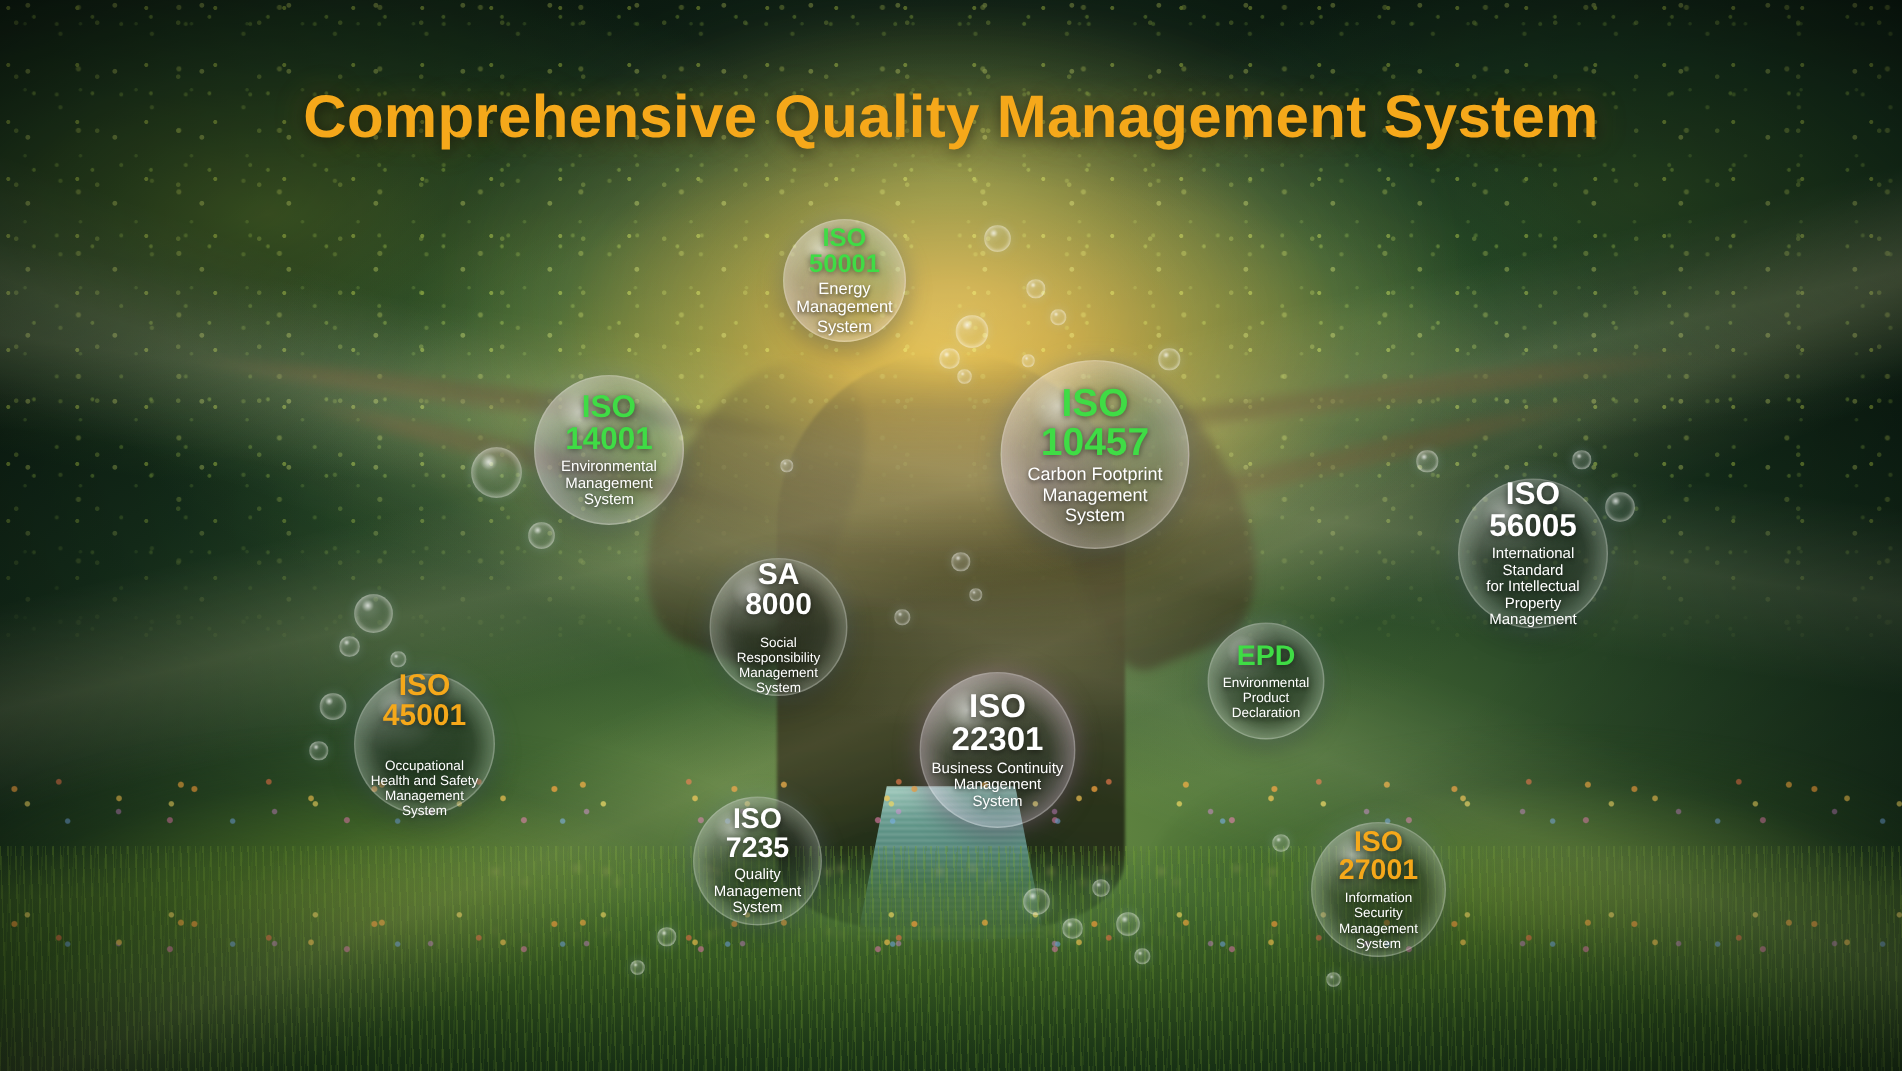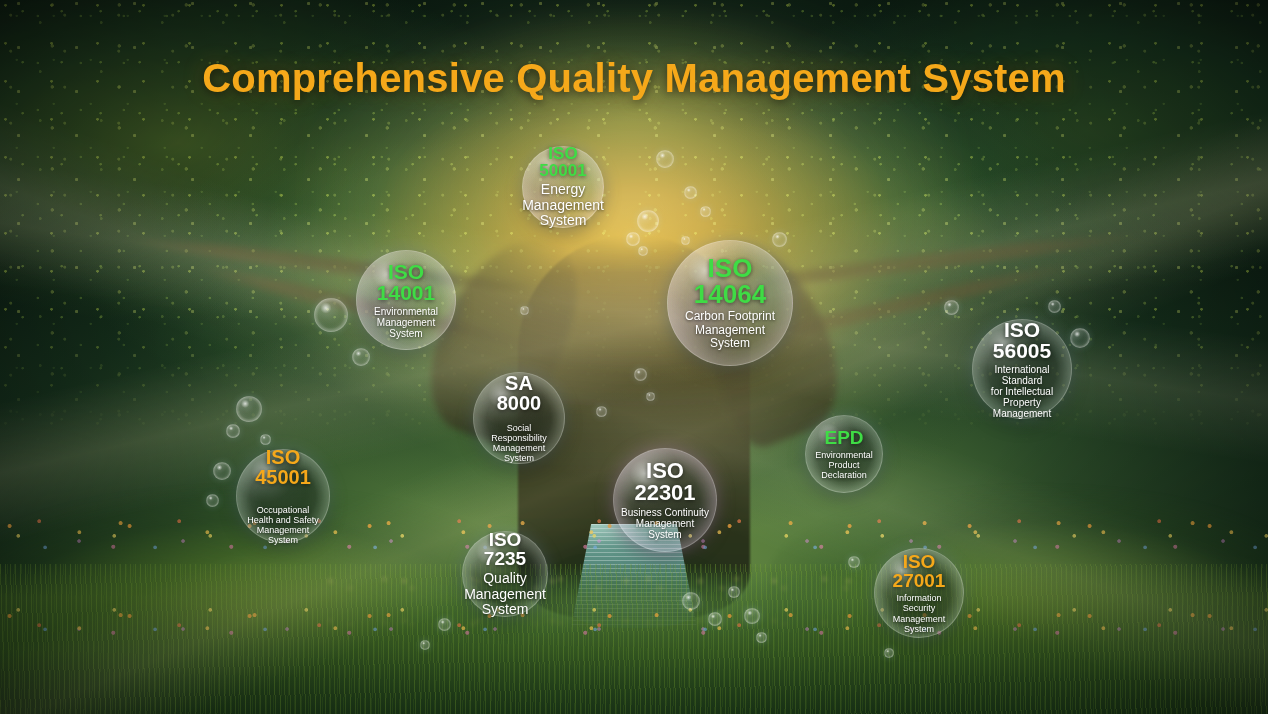--- a/index.html
+++ b/index.html
@@ -358,41 +358,41 @@
     </div>
 
   <div id="title">Comprehensive Quality Management System</div>
 
   <div id="bubble-field">
       <div class="std-bubble tint-iris" style="left: 522px; top: 146px; width: 82px; height: 82px;">
         <div class="code" style="color: rgb(63, 220, 69); font-size: 17px;">
           <span class="num">ISO</span>
           <span class="num">50001</span>
         </div>
-        <div class="desc" style="font-size: 14px;">
+        <div class="desc" style="font-size: 11px;">
           <span>Energy</span>
           <span>Management</span>
           <span>System</span>
         </div>
       </div>
       <div class="std-bubble tint-iris" style="left: 356px; top: 250px; width: 100px; height: 100px;">
         <div class="code" style="color: rgb(63, 220, 69); font-size: 21px;">
           <span class="num">ISO</span>
           <span class="num">14001</span>
         </div>
         <div class="desc" style="font-size: 10px;">
           <span>Environmental</span>
           <span>Management</span>
           <span>System</span>
         </div>
       </div>
       <div class="std-bubble tint-iris" style="left: 667px; top: 240px; width: 126px; height: 126px;">
         <div class="code" style="color: rgb(63, 220, 69); font-size: 26px;">
           <span class="num">ISO</span>
-          <span class="num">14064</span>
+          <span class="num">10457</span>
         </div>
         <div class="desc" style="font-size: 12px;">
           <span>Carbon Footprint</span>
           <span>Management</span>
           <span>System</span>
         </div>
       </div>
       <div class="std-bubble tint-dark" style="left: 972px; top: 319px; width: 100px; height: 100px;">
         <div class="code" style="color: rgb(255, 255, 255); font-size: 21px;">
           <span class="num">ISO</span>
@@ -447,21 +447,21 @@
           <span>Business Continuity</span>
           <span>Management</span>
           <span>System</span>
         </div>
       </div>
       <div class="std-bubble tint-dark" style="left: 462px; top: 531px; width: 86px; height: 86px;">
         <div class="code" style="color: rgb(255, 255, 255); font-size: 19px;">
           <span class="num">ISO</span>
           <span class="num">7235</span>
         </div>
-        <div class="desc" style="font-size: 14px;">
+        <div class="desc" style="font-size: 10px;">
           <span>Quality</span>
           <span>Management</span>
           <span>System</span>
         </div>
       </div>
       <div class="std-bubble tint-dark" style="left: 874px; top: 548px; width: 90px; height: 90px;">
         <div class="code" style="color: rgb(245, 168, 26); font-size: 19px;">
           <span class="num">ISO</span>
           <span class="num">27001</span>
         </div>

